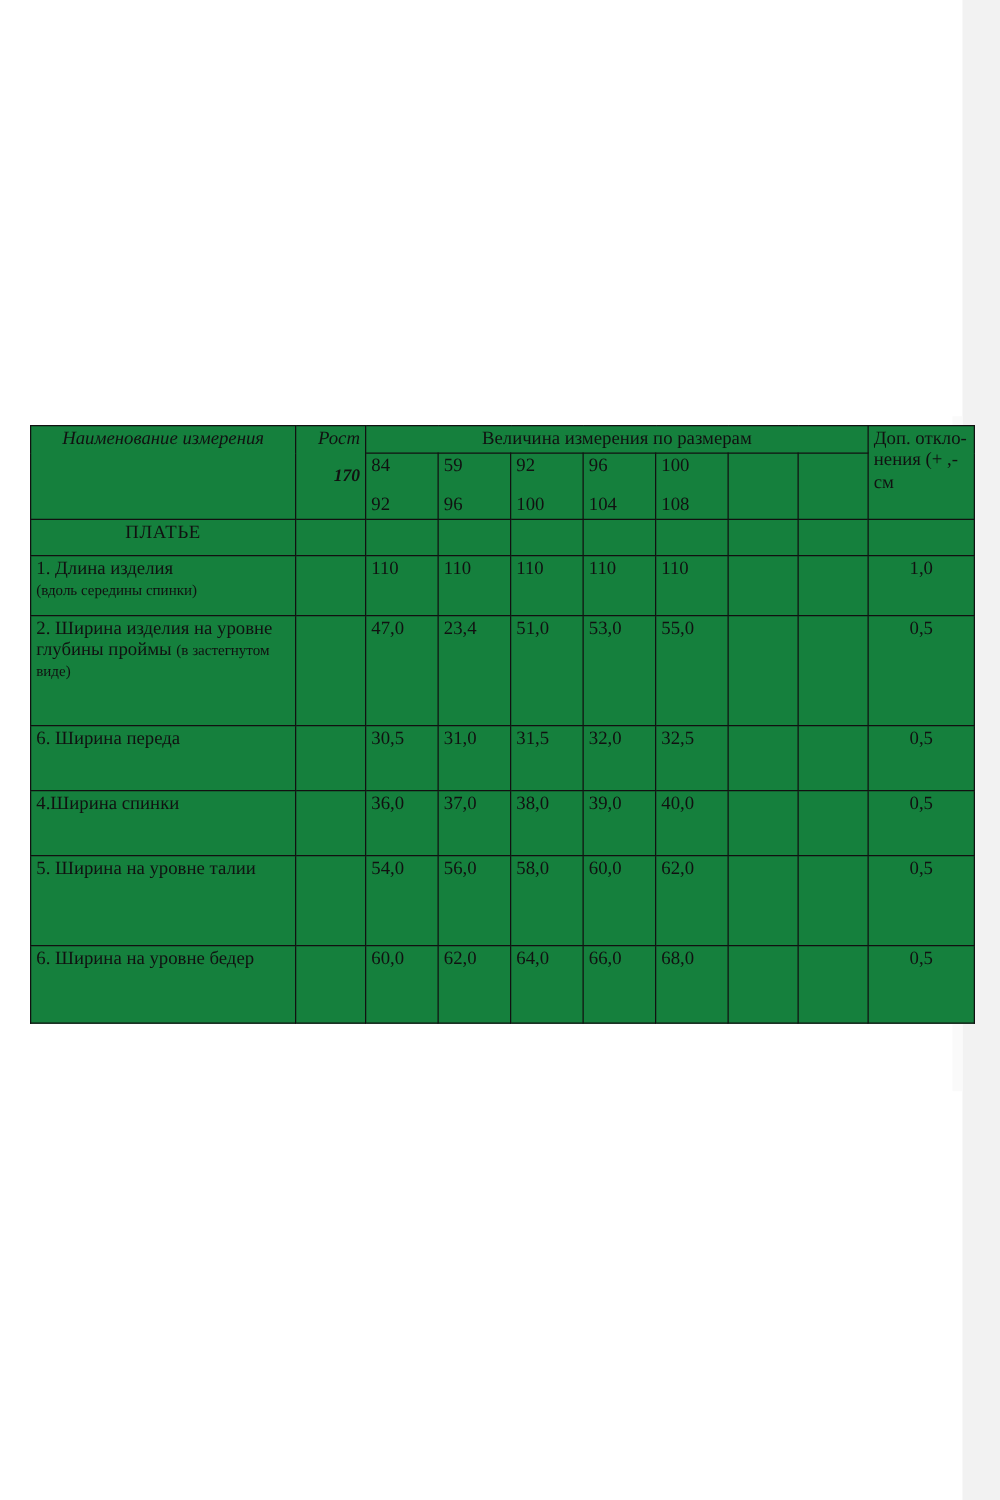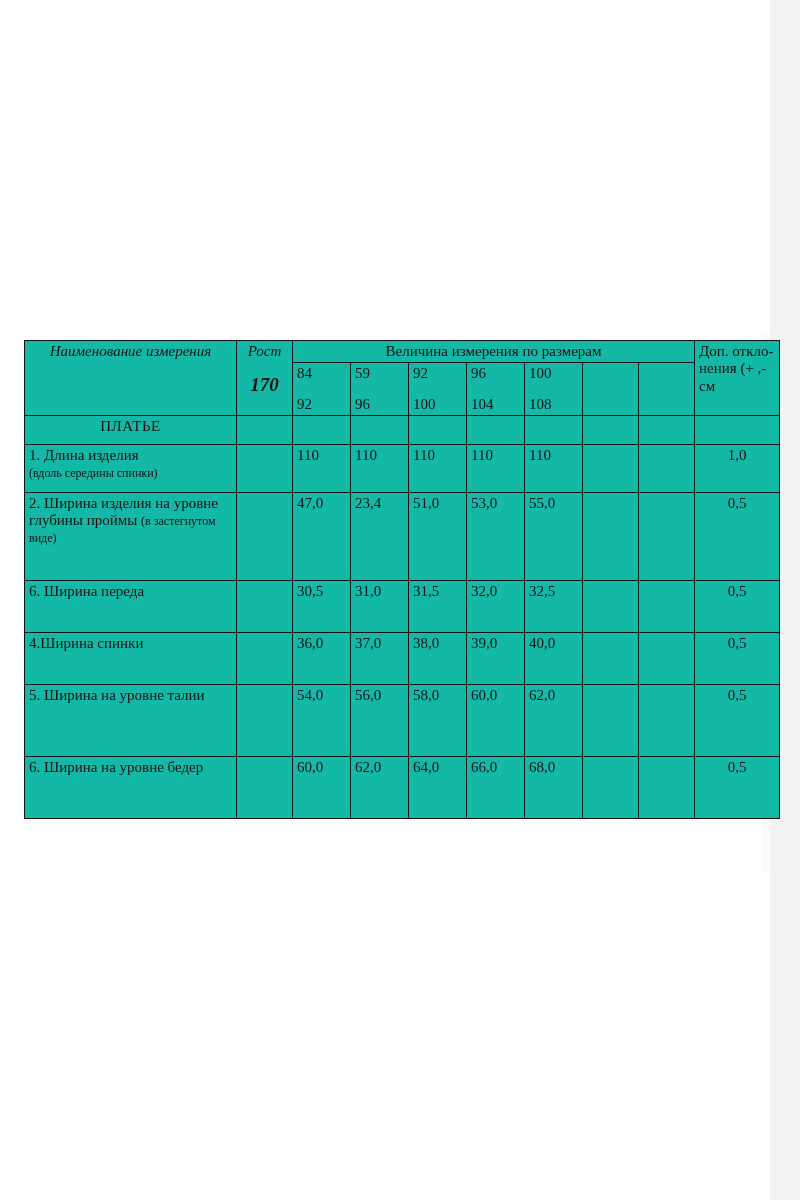--- a/index.html
+++ b/index.html
@@ -36,21 +36,21 @@
     position: absolute;
     left: 24px;
     top: 340px;
     width: 744px;
   }
 
   table.meas {
     border-collapse: collapse;
     table-layout: fixed;
     width: 744px;
-    background: #14b8a6;
+    background: #15803d;
   }
   table.meas td, table.meas th {
     border: 1px solid #111111;
     vertical-align: top;
     padding: 2px 4px;
     font-size: 15px;
     line-height: 1.15;
     color: #111111;
     font-weight: normal;
   }
@@ -67,30 +67,30 @@
     font-style: italic;
     font-weight: bold;
     font-size: 14.5px;
     vertical-align: middle;
     padding-top: 14px;
   }
   .hdr-rost {
     font-style: italic;
     font-weight: bold;
     font-size: 13px;
-    text-align: center;
+    text-align: right;
     vertical-align: top;
     padding-top: 6px;
   }
   .hdr-rost .rostval {
     display: block;
     margin-top: 14px;
     font-style: italic;
     font-weight: bold;
-    font-size: 19px;
+    font-size: 14px;
   }
   .hdr-velichina {
     text-align: center;
     font-weight: bold;
     font-size: 14.5px;
     vertical-align: top;
     padding-top: 22px;
   }
   .hdr-dev {
     font-weight: bold;

